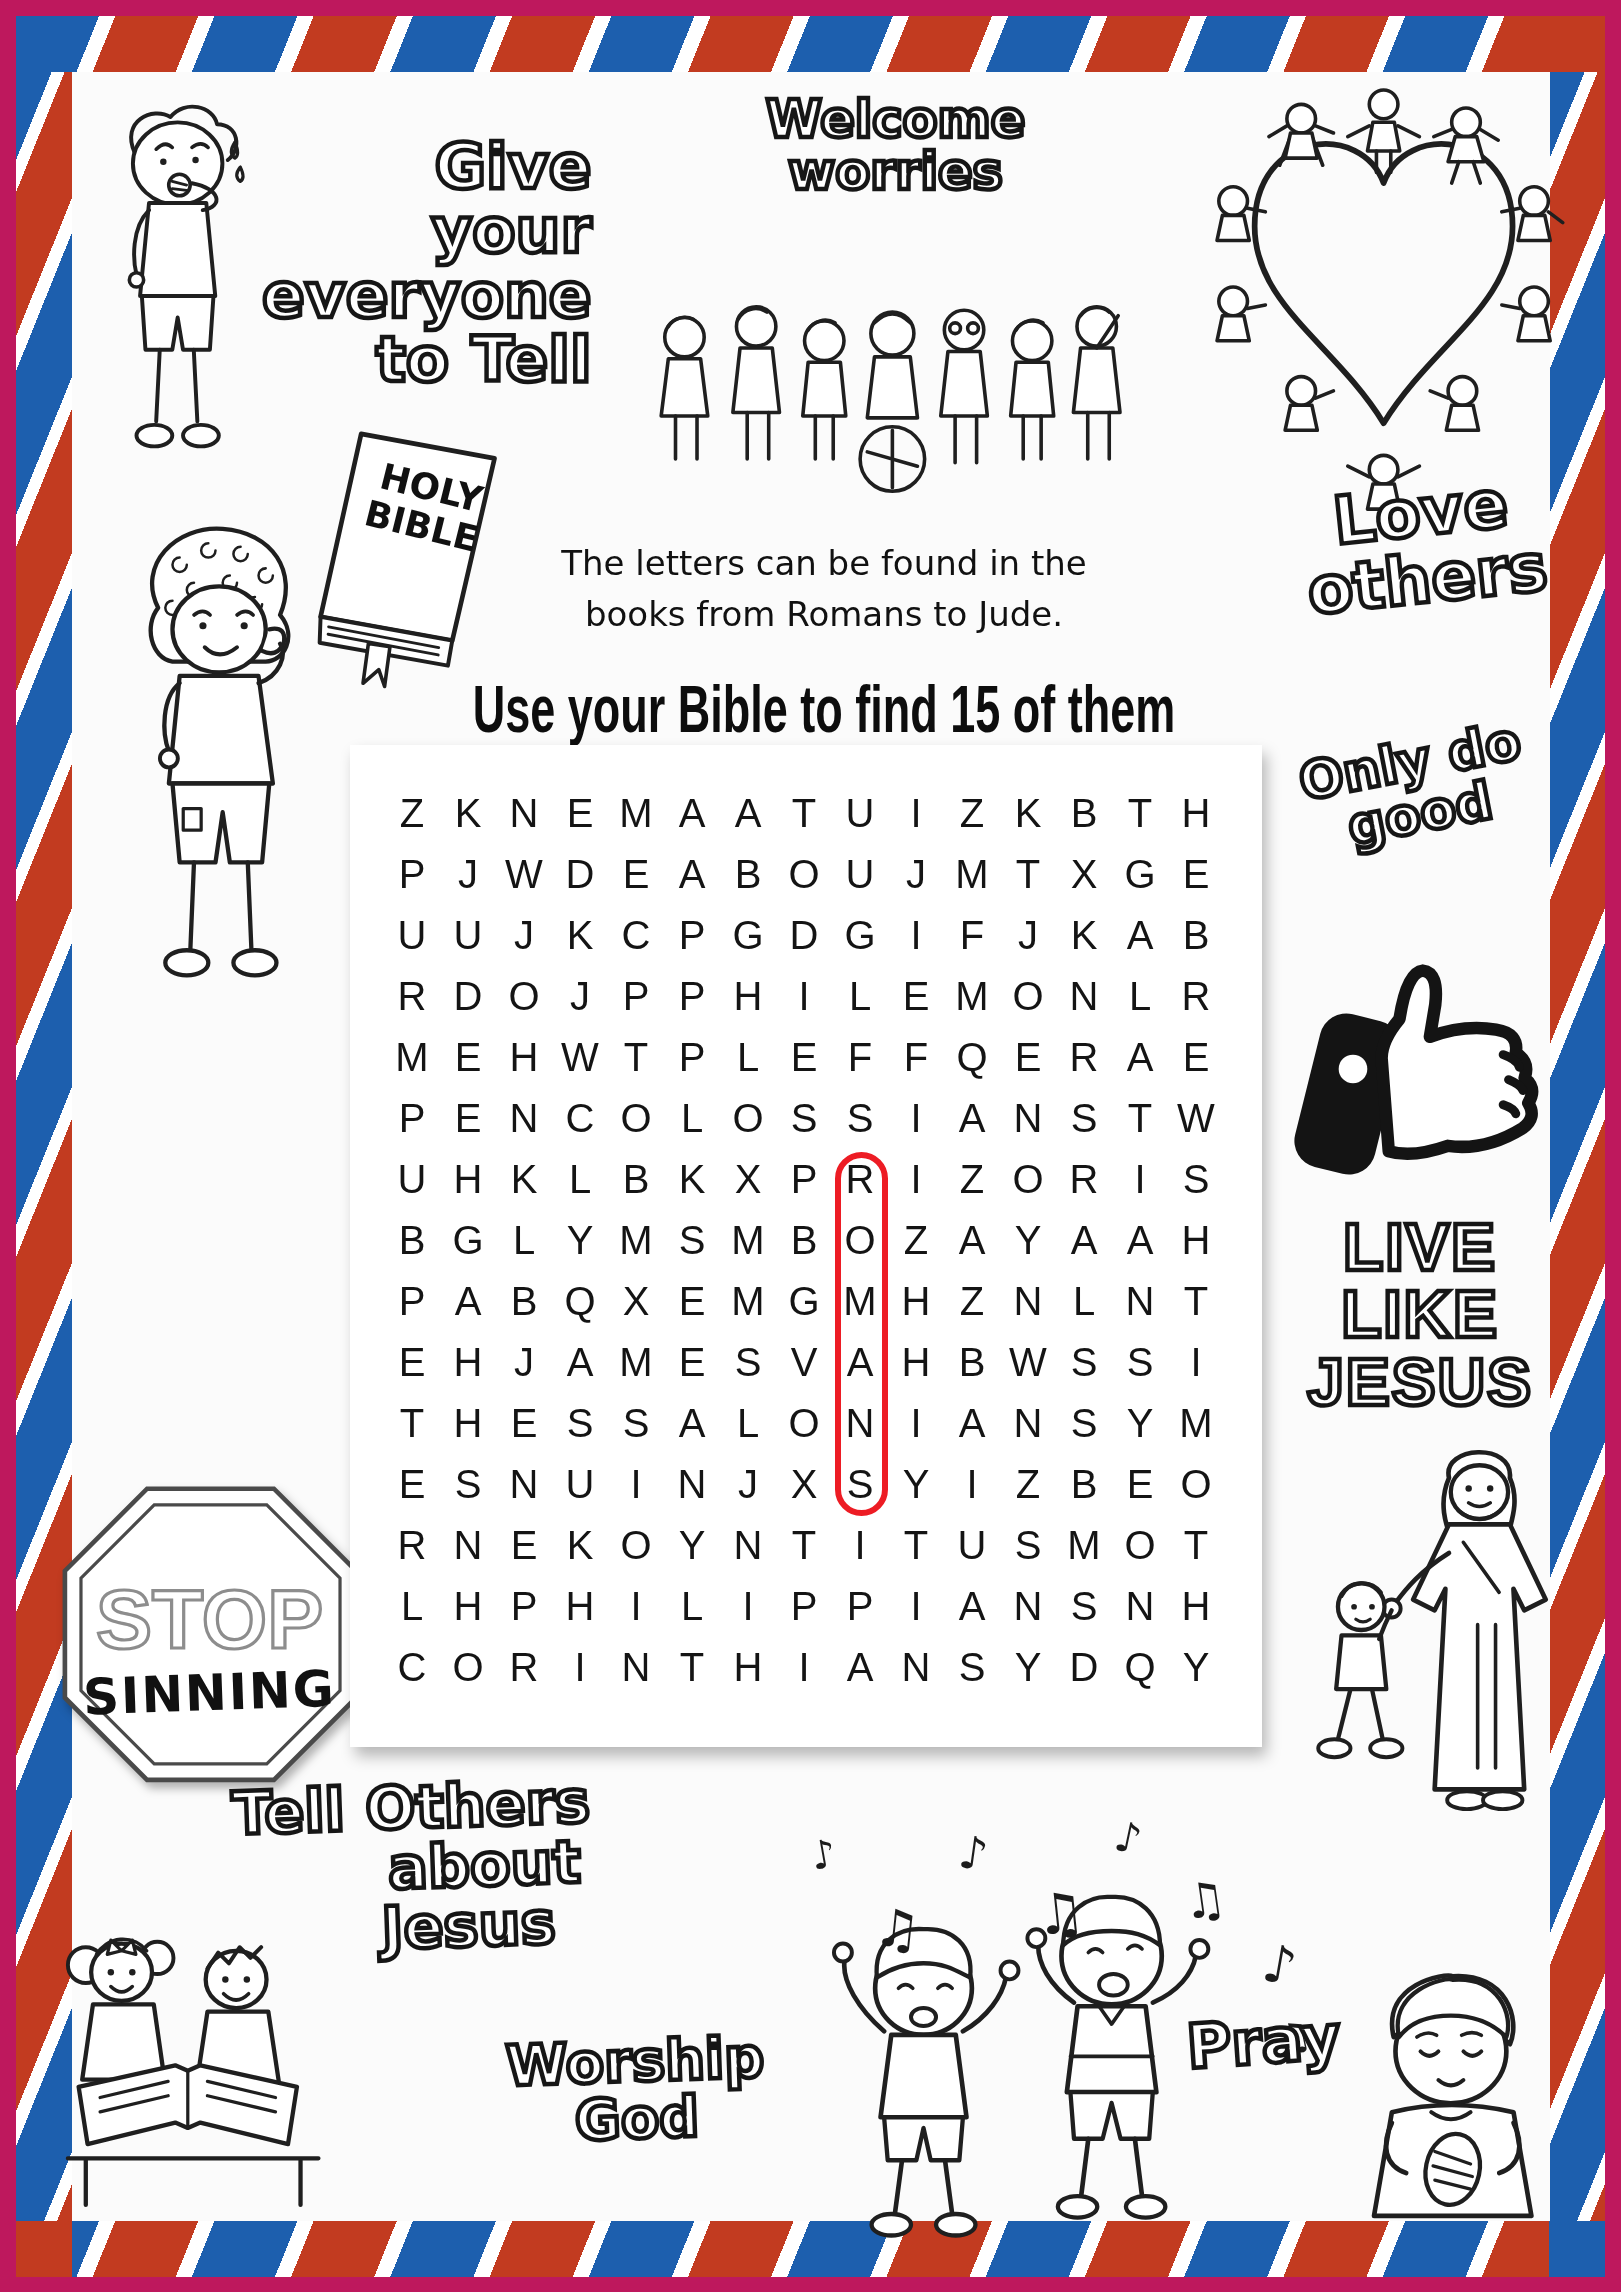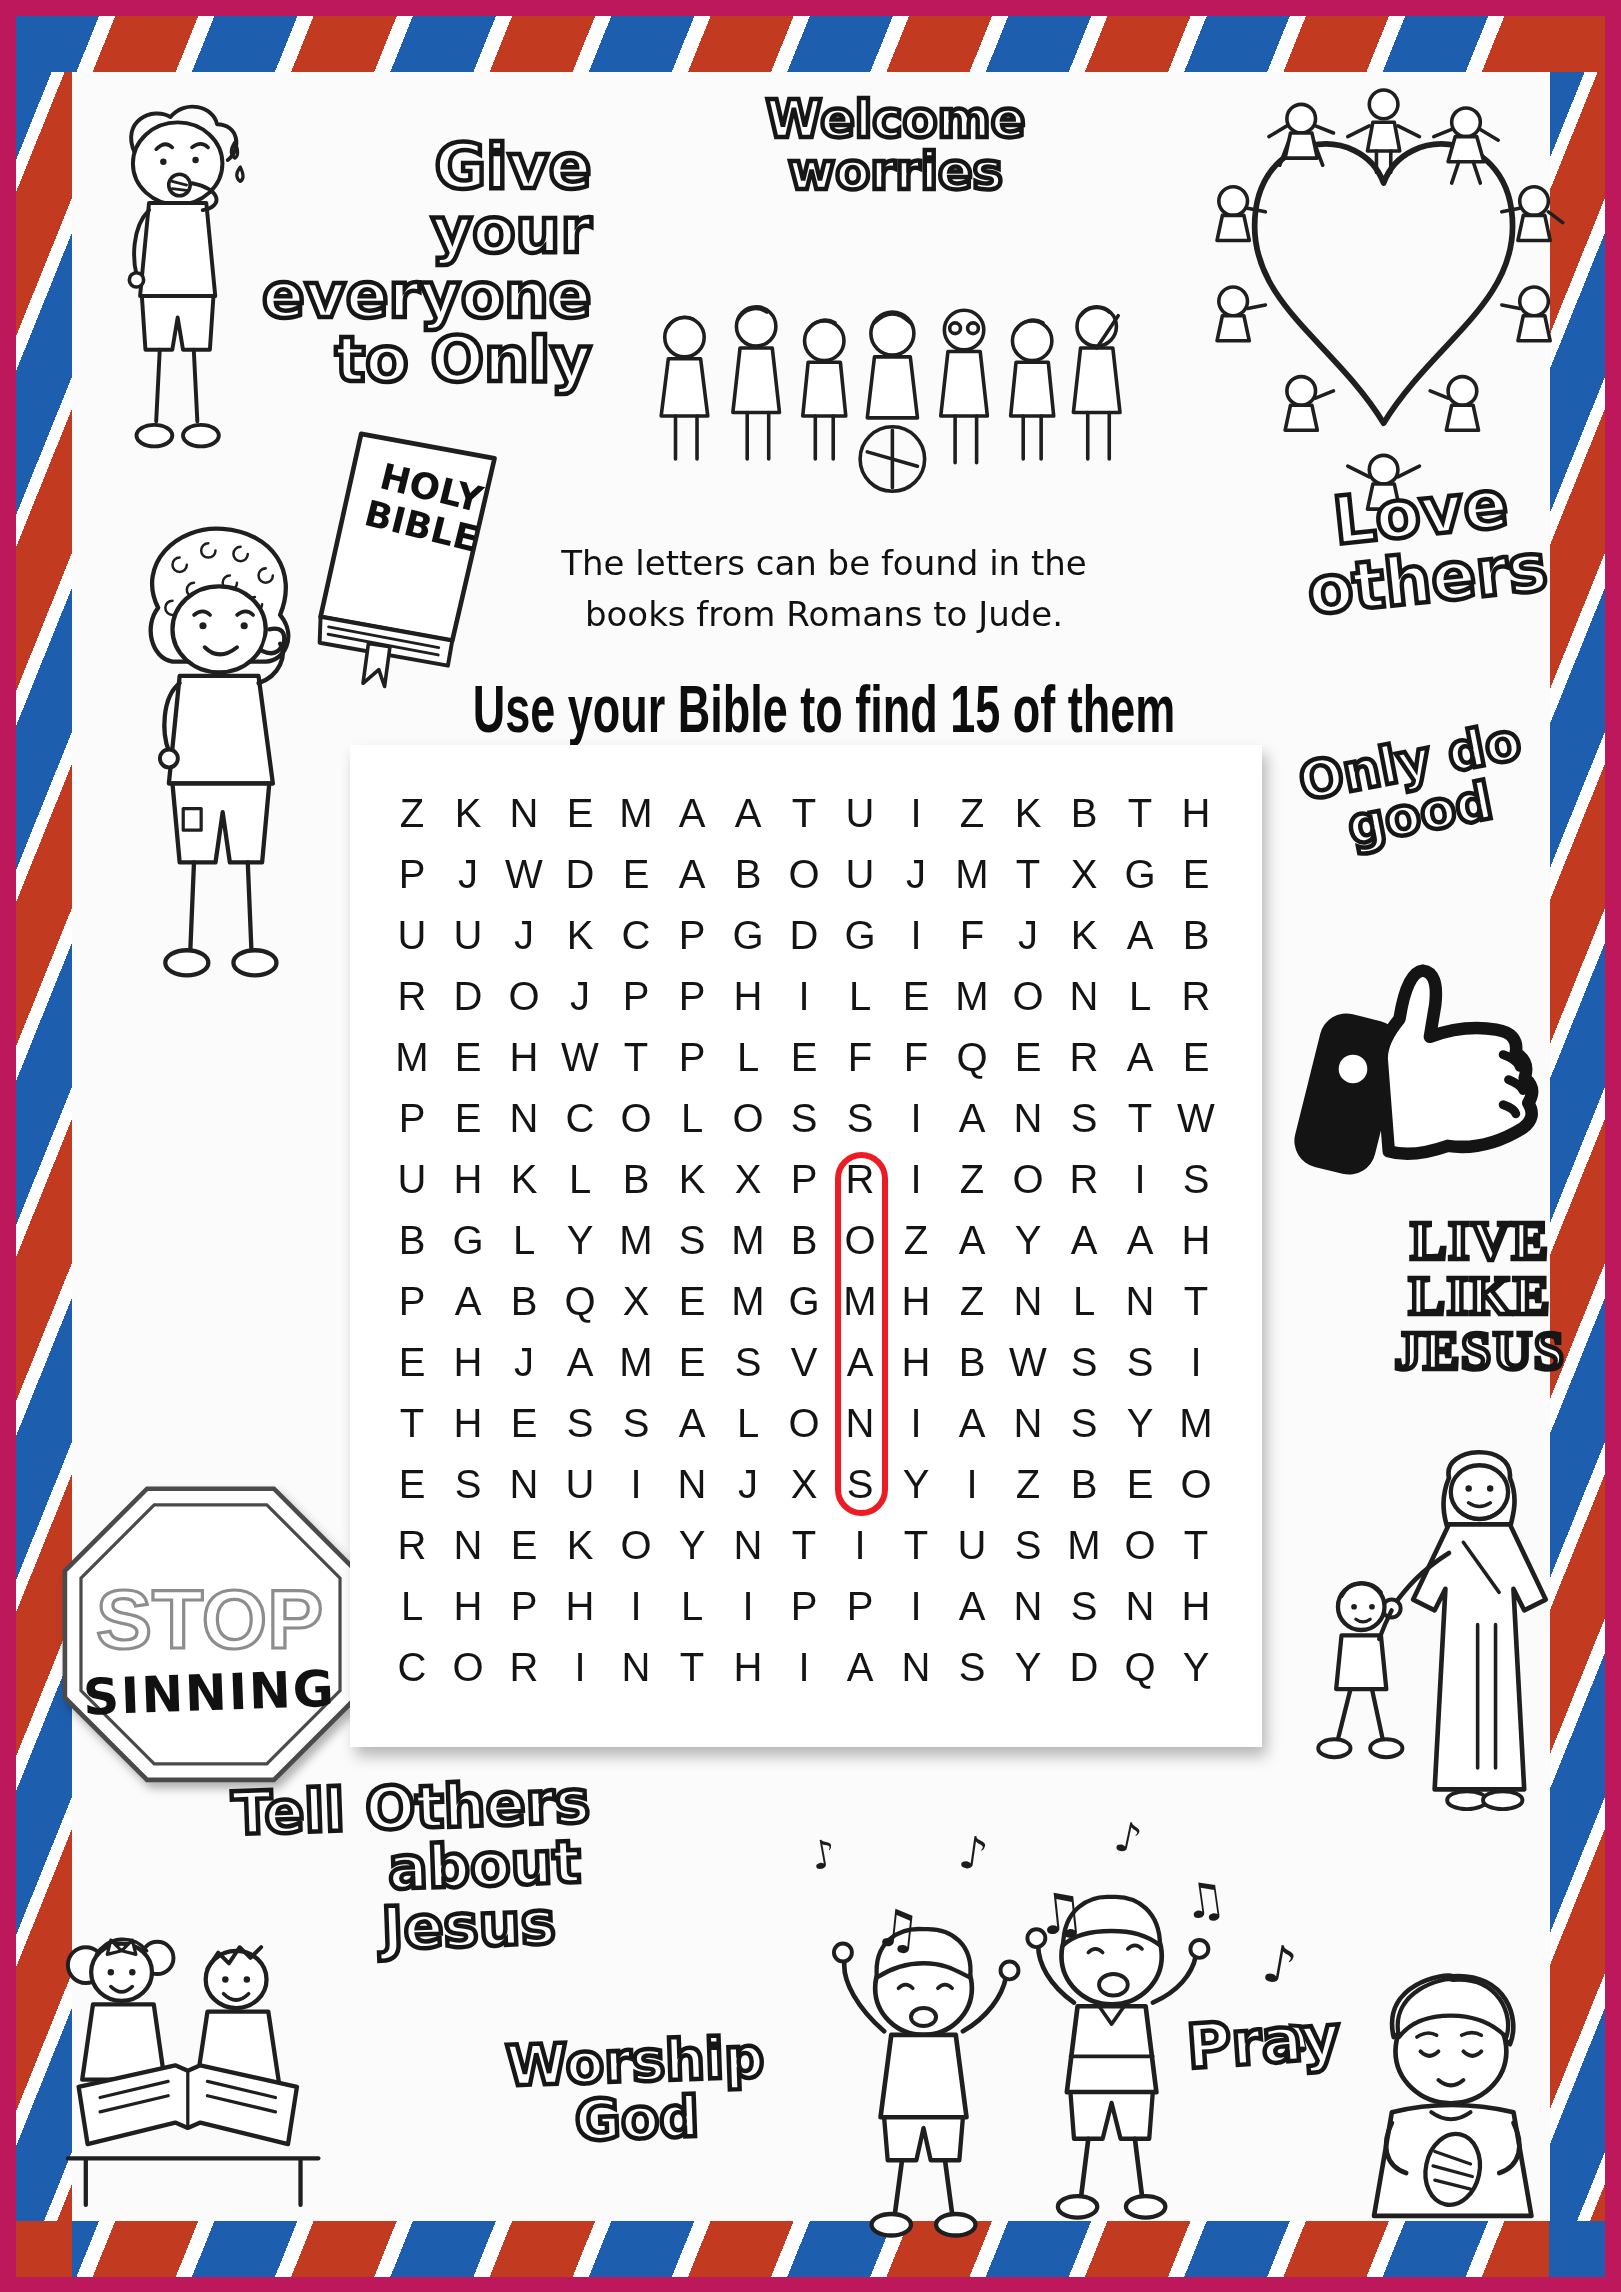--- a/index.html
+++ b/index.html
@@ -67,21 +67,21 @@
       <path class="inkf" stroke-width="2.2" d="M34,110 L74,110 L72,140 L57,140 L54,122 L51,140 L36,140 Z"></path>
       <path class="ink" stroke-width="2.2" d="M44,140 L42,180 M63,140 L65,180"></path>
       <ellipse class="inkf" stroke-width="2.2" cx="41" cy="188" rx="10" ry="6"></ellipse>
       <ellipse class="inkf" stroke-width="2.2" cx="67" cy="188" rx="10" ry="6"></ellipse>
     </svg>
 
     <div class="abs bubble" style="left:4.5px;top:63px;width:515px;text-align:right;font-size:63px">
       <div>Give</div>
       <div>your</div>
       <div>everyone</div>
-      <div>to Only</div>
+      <div>to Tell</div>
     </div>
 
     <div class="abs bubble" style="left:555px;top:22.4px;width:537px;font-size:51px">
       <div>Welcome</div>
       <div>worries</div>
     </div>
 
     <svg class="abs" style="left:573px;top:215px" width="484" height="233" viewBox="0 0 270 130">
       <g class="inkf" stroke-width="2">
         <circle cx="22" cy="28" r="11"></circle>
@@ -204,21 +204,21 @@
     </div>
 
     <svg class="abs" style="left:1209px;top:811px" width="296" height="304" viewBox="0 0 165 170">
       <rect x="14" y="74" width="46" height="88" rx="15" fill="#141414" transform="rotate(14 37 118)"></rect>
       <circle cx="40" cy="104" r="8" fill="#ffffff"></circle>
       <path d="M60,150 L56,98 Q56,88 66,76 Q70,50 79,49 Q88,50 86,68 L83,86 Q102,79 120,82 Q133,84 131,95 Q139,100 136,109 Q143,115 138,123 Q143,131 135,137 Q114,150 93,147 Q73,154 60,150 Z" fill="#ffffff" stroke="#141414" stroke-width="7" stroke-linejoin="round"></path>
       <path d="M124,96 q8,3 9,7 M127,110 q7,3 8,6 M124,124 q6,2 7,5" fill="none" stroke="#141414" stroke-width="5" stroke-linecap="round"></path>
     </svg>
 
 
-    <div class="abs bubble" style="left:1269px;top:1142px;width:278px;font-size:54px;font-family:Liberation Serif, serif;letter-spacing:1.8px">
+    <div class="abs bubble" style="left:1209px;top:1142px;width:278px;font-size:66px;font-family:Liberation Sans, sans-serif;letter-spacing:1.8px">
       <div>LIVE</div>
       <div>LIKE</div>
       <div>JESUS</div>
     </div>
 
     <svg class="abs" style="left:1137px;top:1352px" width="394" height="421" viewBox="0 0 220 235">
       <path class="inkf" stroke-width="2.6" d="M134,30 C130,12 170,10 168,30 C174,44 168,56 166,66 L136,66 C132,56 128,44 134,30 Z"></path>
       <ellipse class="inkf" stroke-width="2.4" cx="151" cy="38" rx="16" ry="15"></ellipse>
       <circle cx="145" cy="36" r="1.8" fill="#1f1f1f"></circle>
         <circle cx="157" cy="36" r="1.8" fill="#1f1f1f"></circle>

